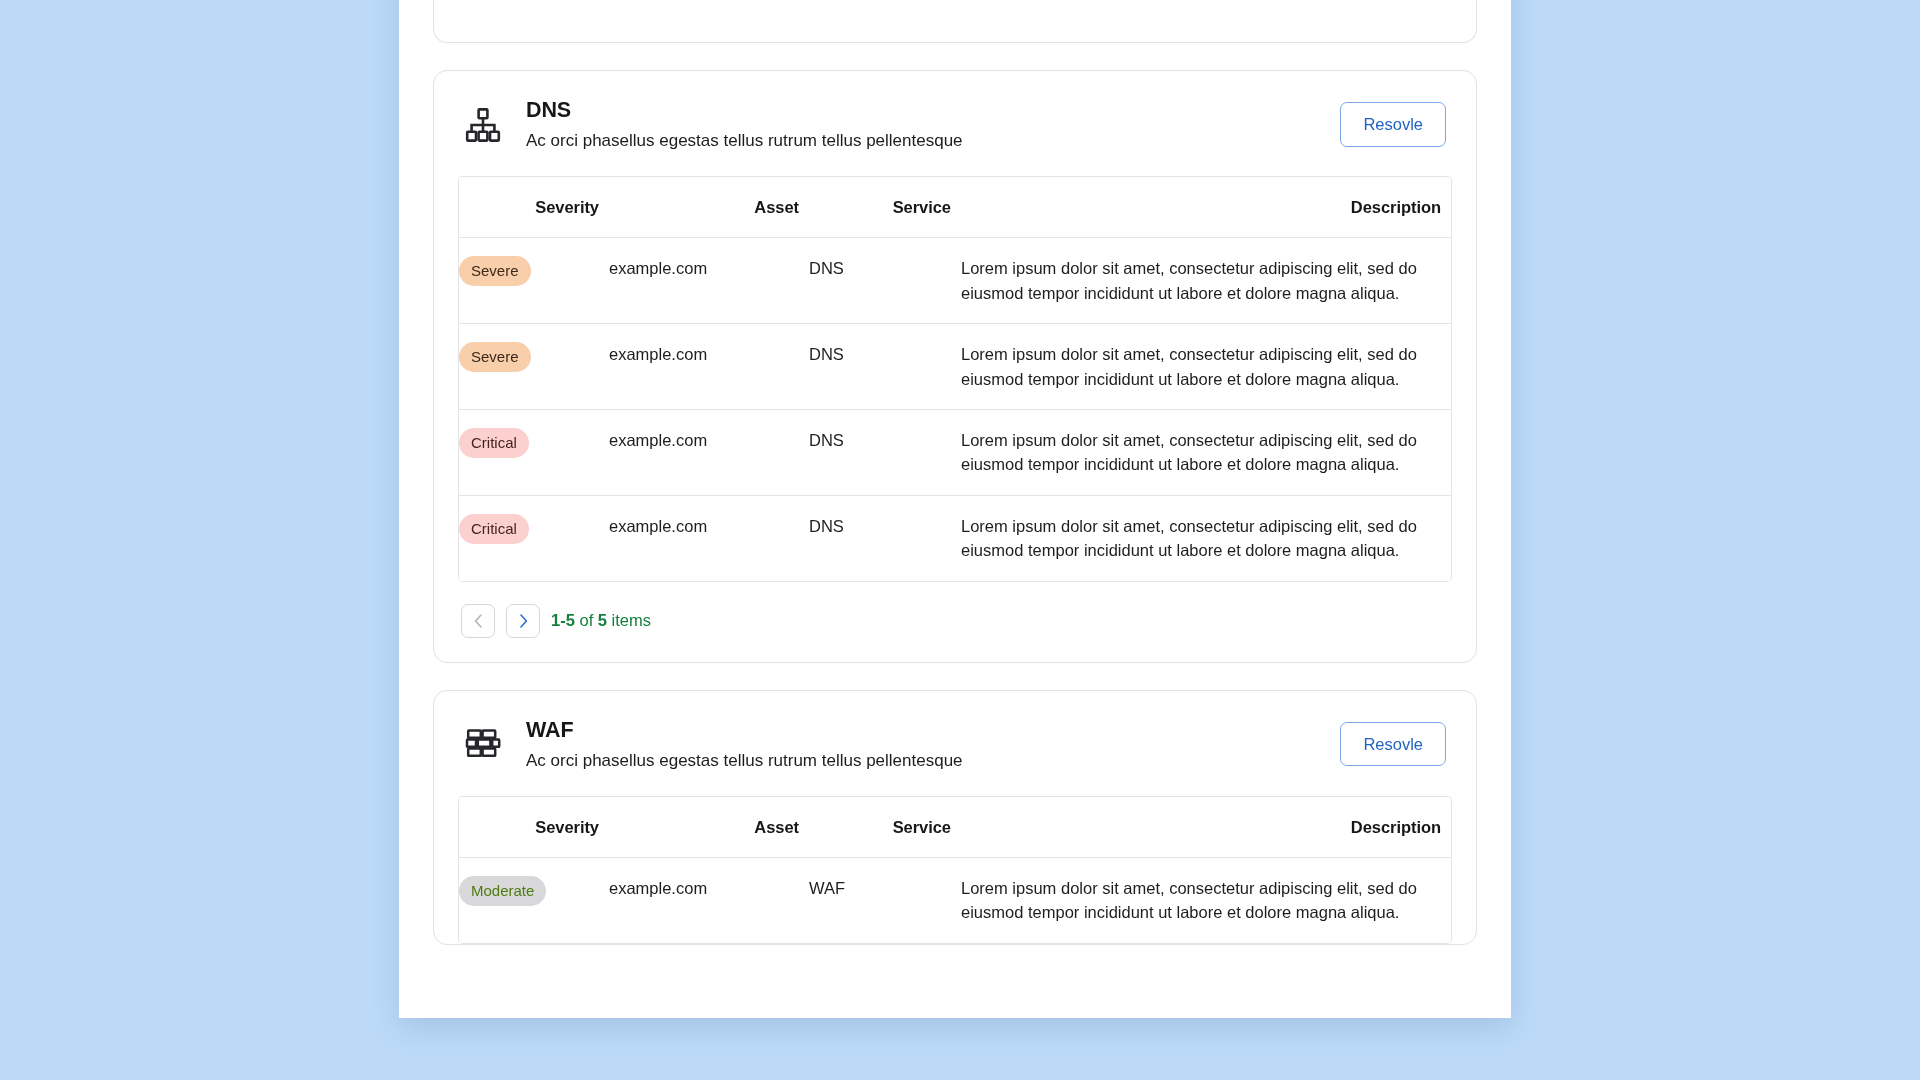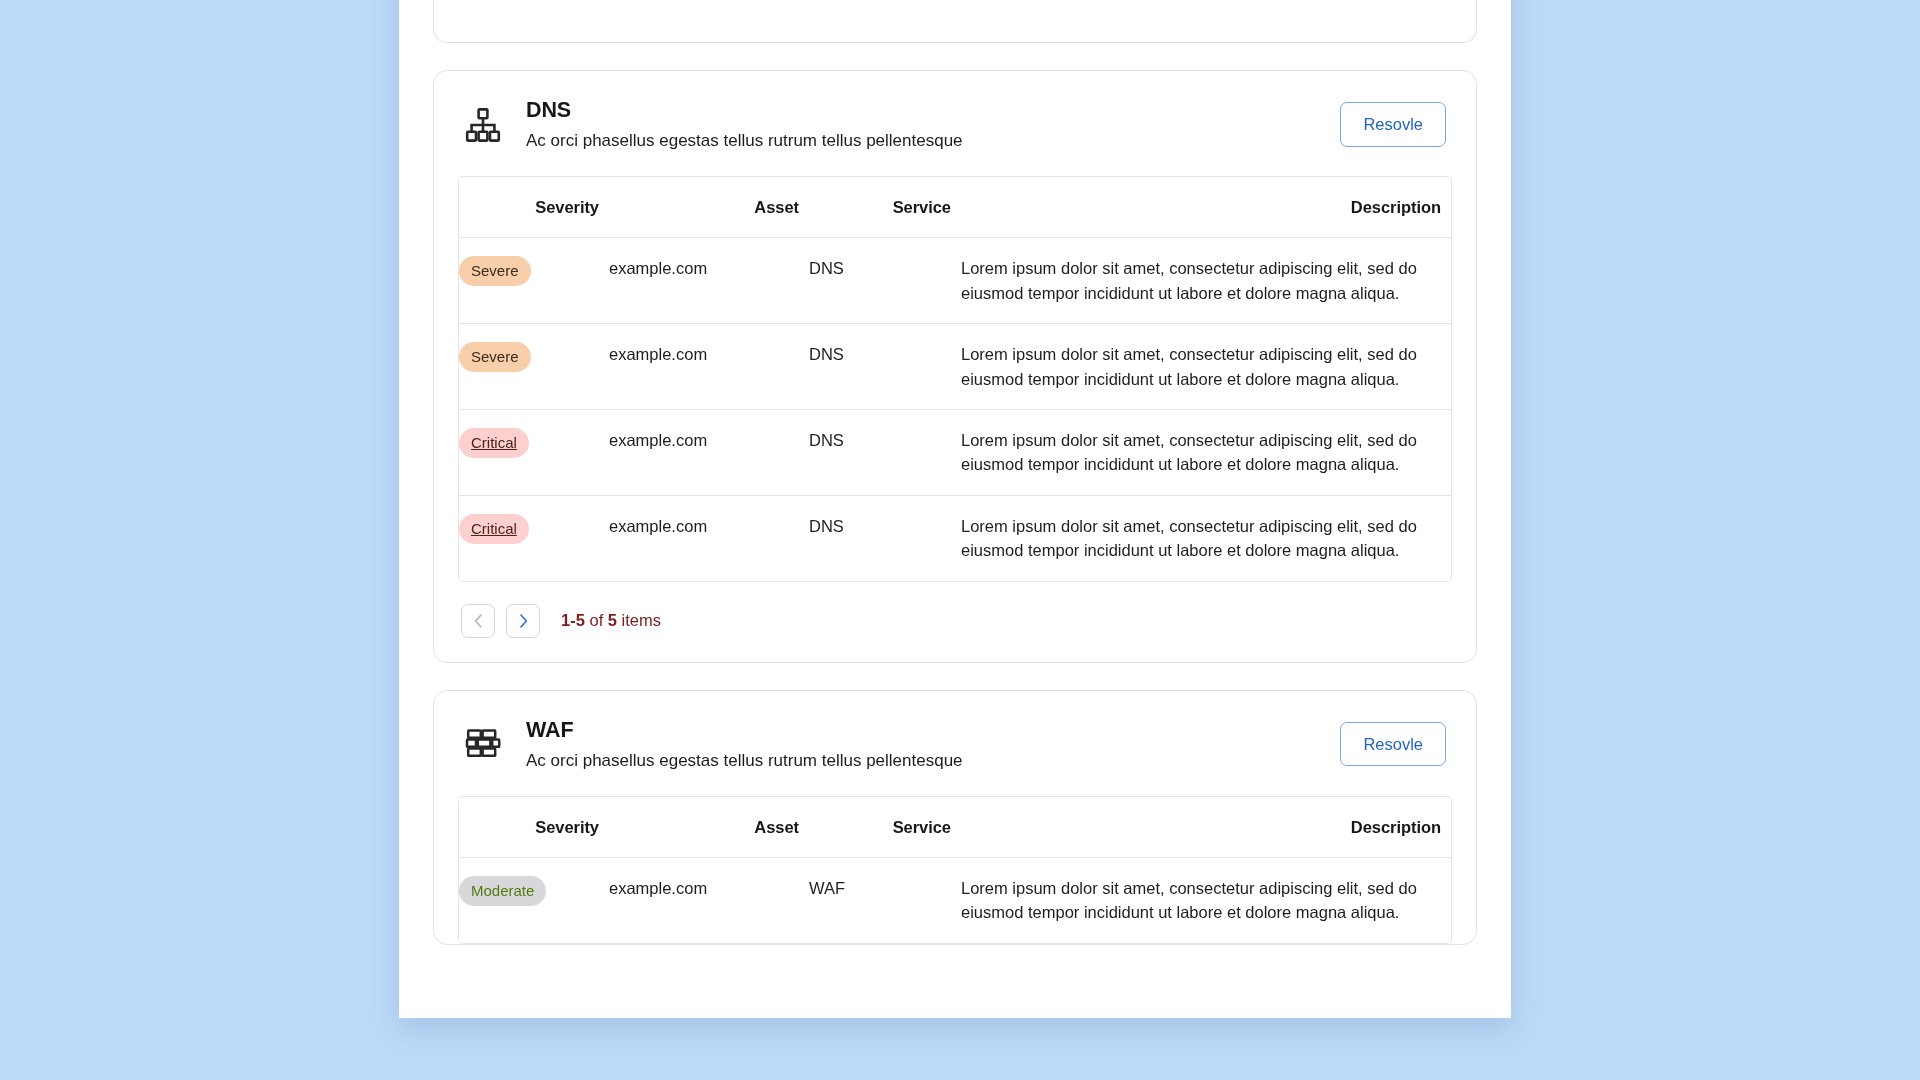--- a/index.html
+++ b/index.html
@@ -138,21 +138,21 @@
 
   .badge {
     display: inline-block;
     border-radius: 999px;
     font-size: 15px;
     line-height: 1;
     padding: 7px 12px 8px 12px;
     white-space: nowrap;
   }
   .badge-severe   { background: #f8ceab; color: #3d2a18; }
-  .badge-critical { background: #fbd0ce; color: #4a2221; text-decoration: underline; }
+  .badge-critical { background: #fbd0ce; color: #4a2221; }
   .badge-moderate { background: #d8d8da; color: #4d7c0f; }
 
   
   .pagination {
     display: flex;
     align-items: center;
     padding: 22px 0 24px 27px;
   }
   .page-btn {
     width: 34px;
@@ -166,22 +166,21 @@
     margin-right: 11px;
     cursor: pointer;
     padding: 0;
   }
   .page-btn svg { display: block; }
   .page-btn.disabled { cursor: default; }
   .page-btn.disabled svg { stroke: #b4b4b8; }
   .page-btn.enabled svg { stroke: #2a6fd6; }
   .page-status {
     font-size: 16.5px;
-    color: #7f1d1d;
-    margin-left: 10px;
+    color: #15803d;
     font-weight: 400;
   }
   .page-status b { font-weight: 700; }
 </style>
 </head>
 <body>
 
 <div id="page-shell">
   <div id="content-scroll">
 

